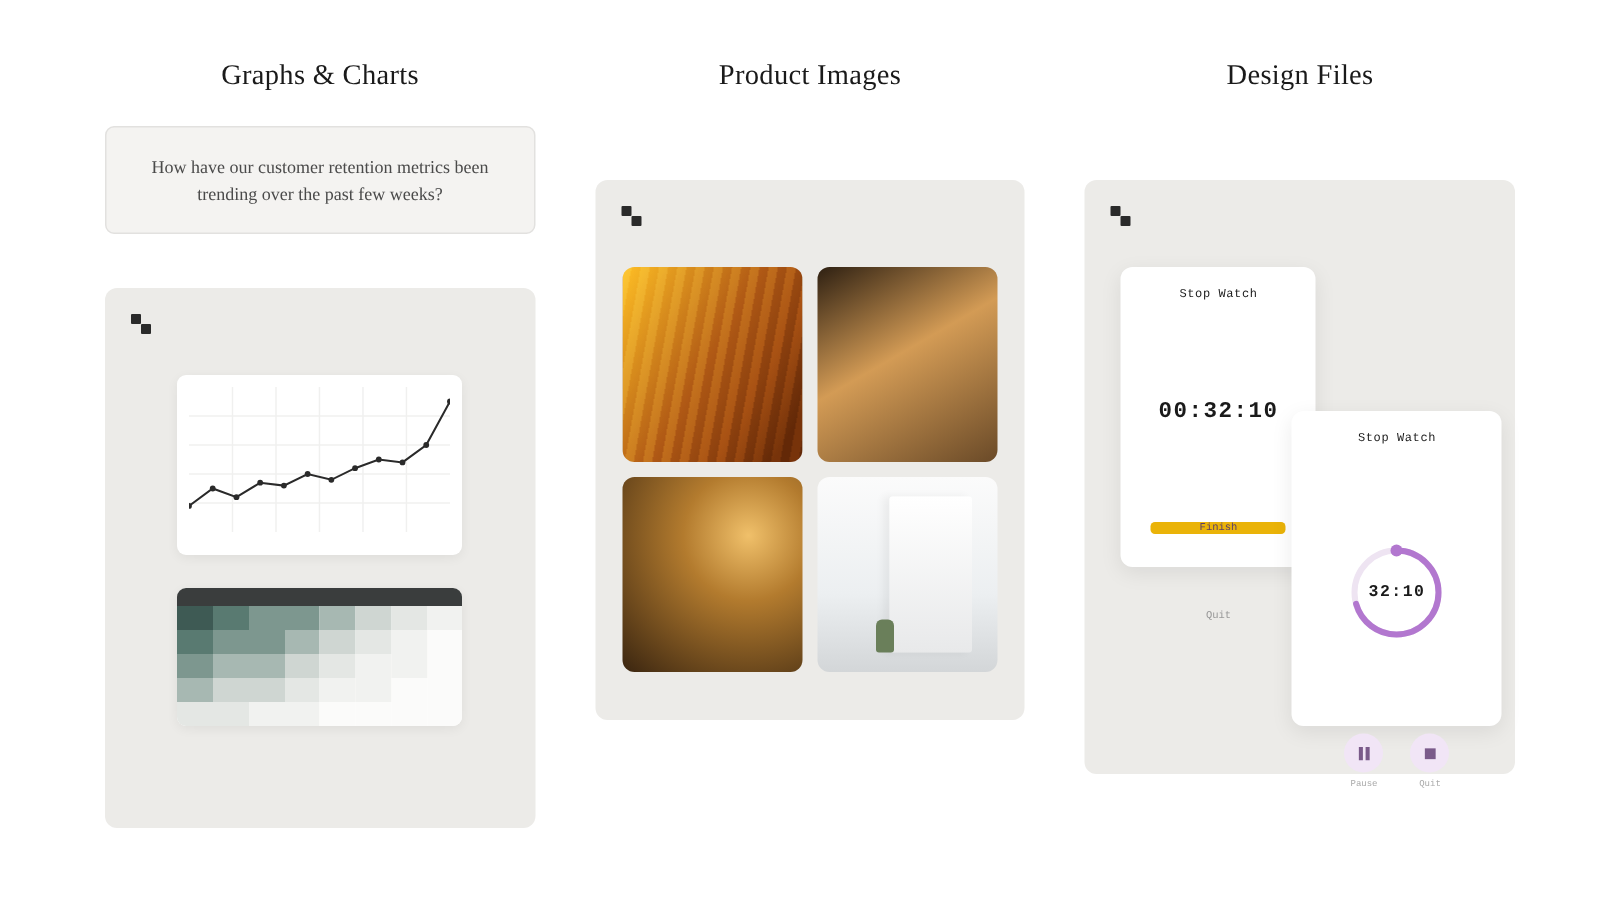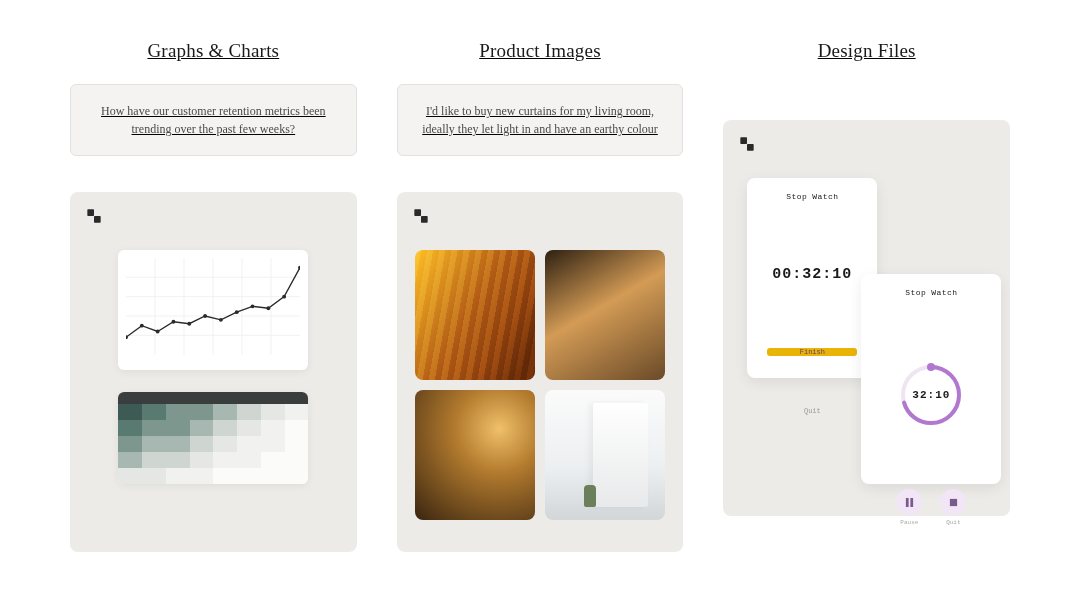--- a/index.html
+++ b/index.html
@@ -16,21 +16,20 @@
       padding: 40px 70px 0 70px;
       justify-content: space-between;
       width: 100%;
     }
     .col {
       flex: 1;
       display: flex;
       flex-direction: column;
       align-items: center;
       max-width: 300px;
-      text-decoration: underline;
     }
     .col-title {
       font-size: 19px;
       color: #1a1a1a;
       font-weight: 400;
       text-align: center;
       margin-bottom: 22px;
       letter-spacing: 0.2px;
     }
     .prompt-box {
@@ -213,23 +212,20 @@
               <div class="hm-cell" style="background: rgb(251, 251, 250);"></div>
               <div class="hm-cell" style="background: rgb(251, 251, 250);"></div>
             </div>
         </div>
       </div>
     </div>
   </div>
 
   <div class="col">
     <div class="col-title">Product Images</div>
-    <div class="prompt-box">
-      <span>I'd like to buy new curtains for my living room, ideally they let light in and have an earthy colour</span>
-    </div>
     <div class="result-card">
       <span class="card-icon">
         <svg viewBox="0 0 24 24">
             <rect x="2" y="2" width="10" height="10" rx="1"></rect>
             <rect x="12" y="12" width="10" height="10" rx="1"></rect>
           </svg>
       </span>
       <div class="img-grid">
         <div class="img-tile img1"></div>
         <div class="img-tile img2"></div>

